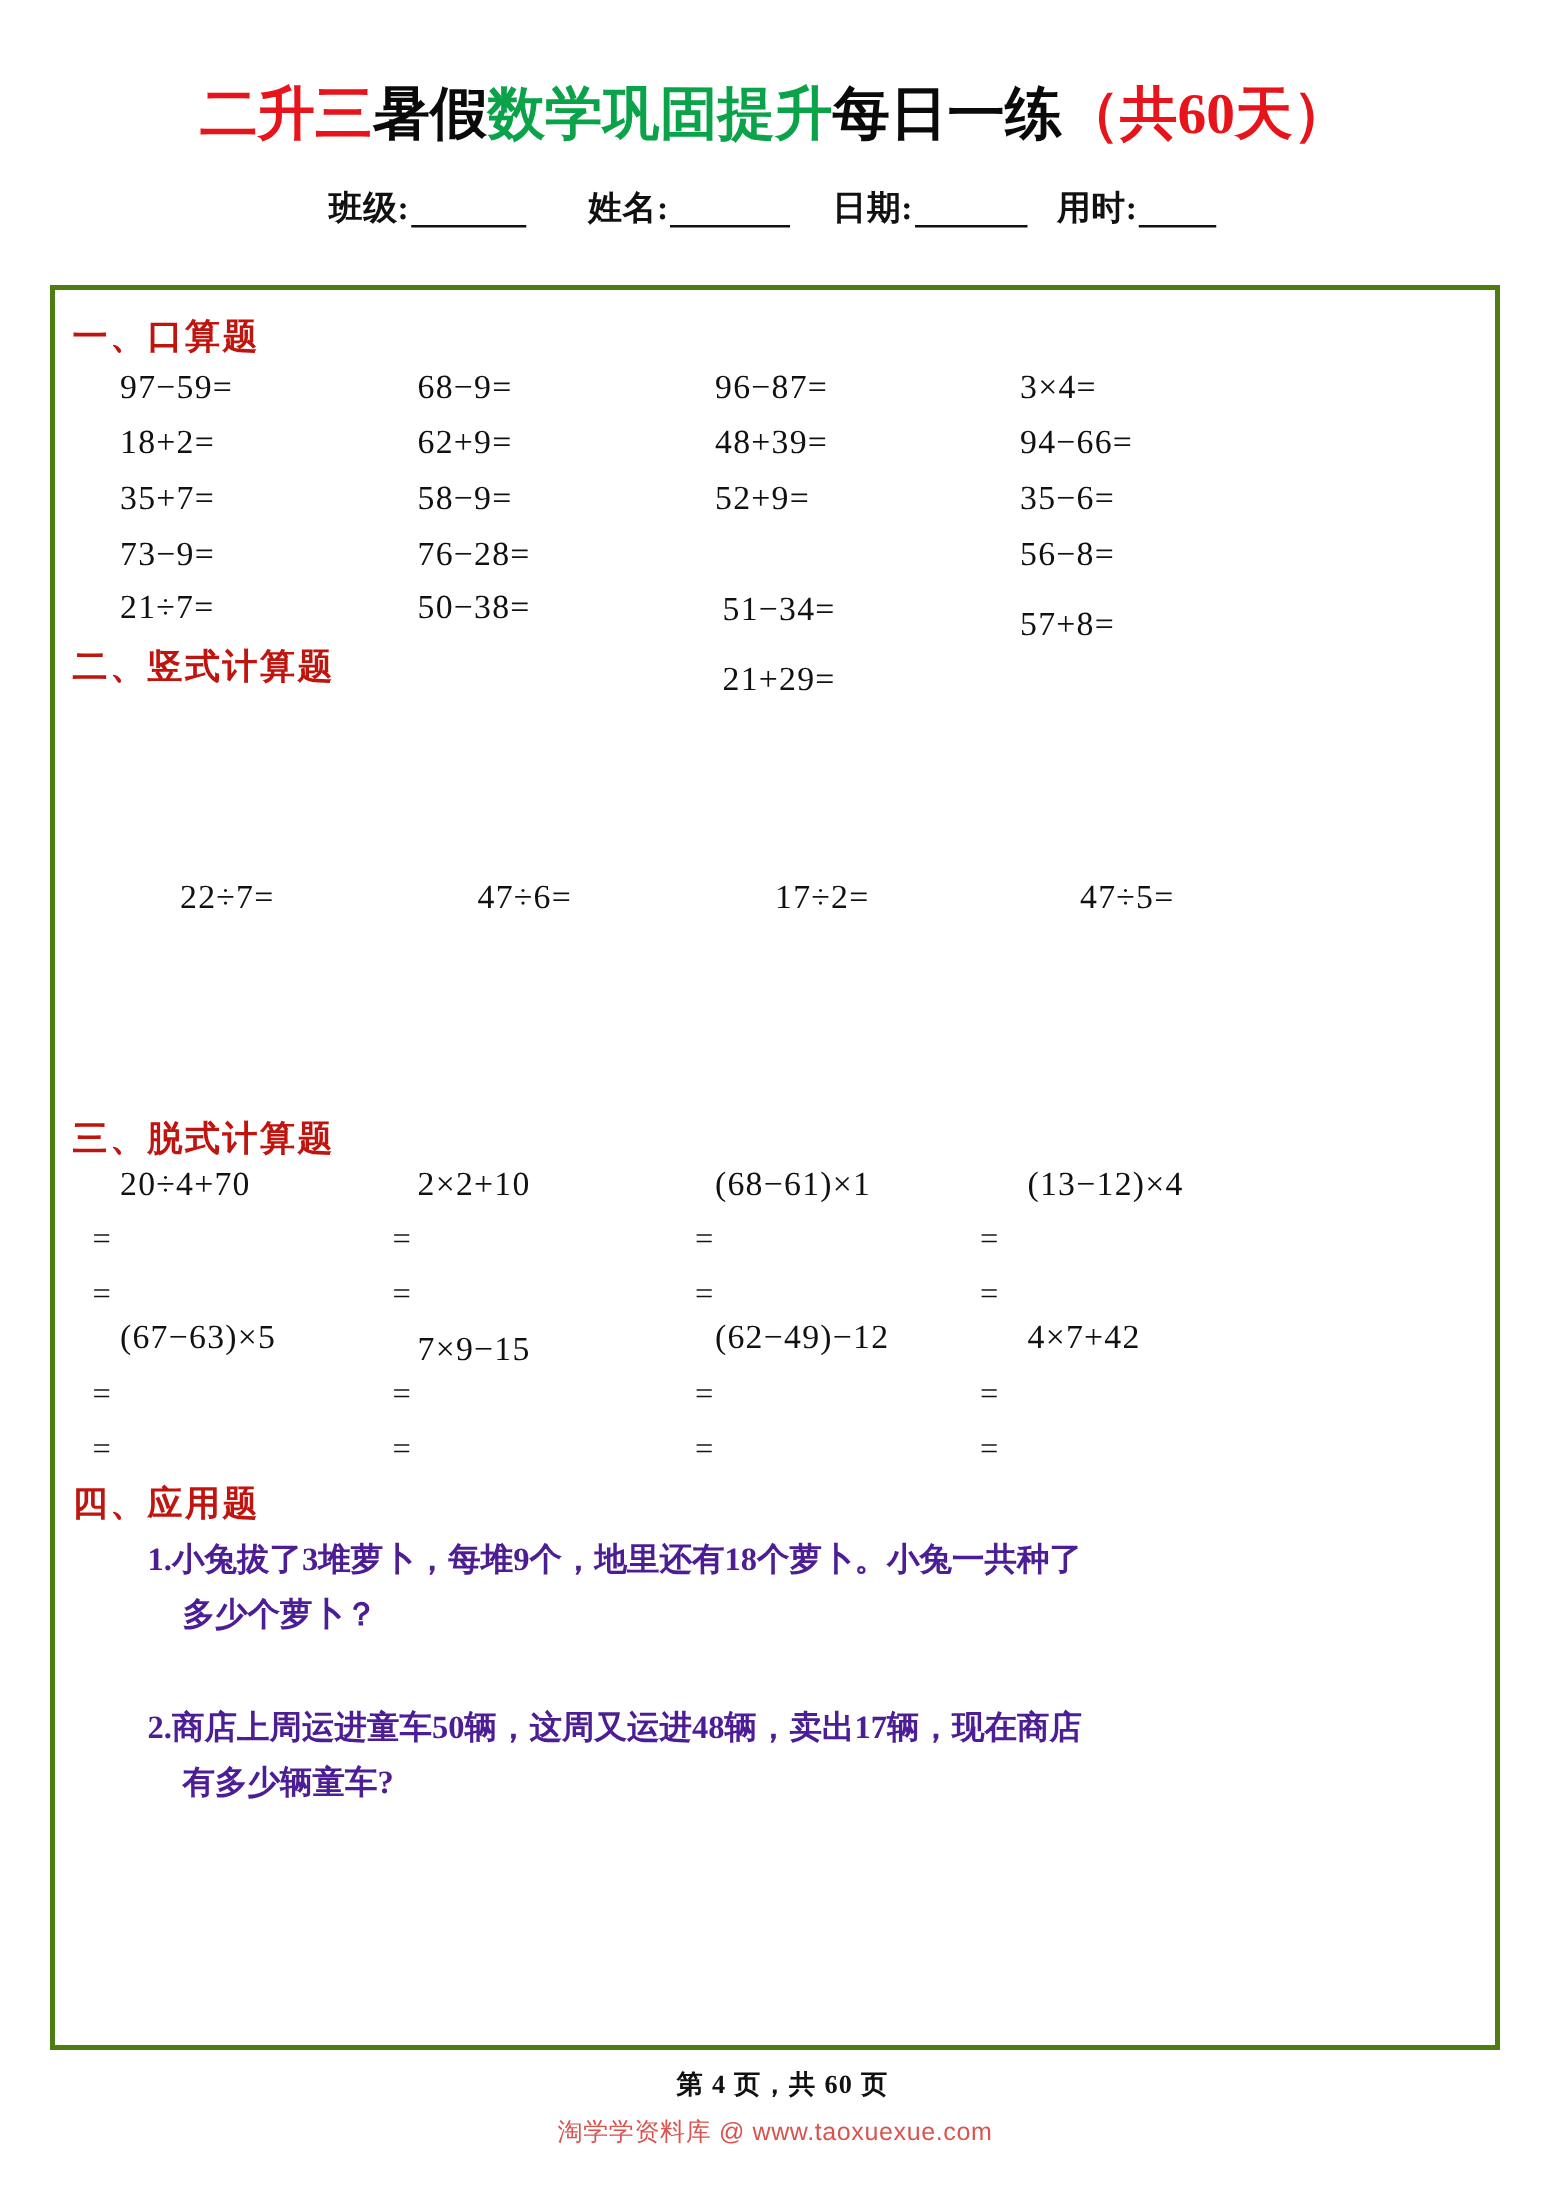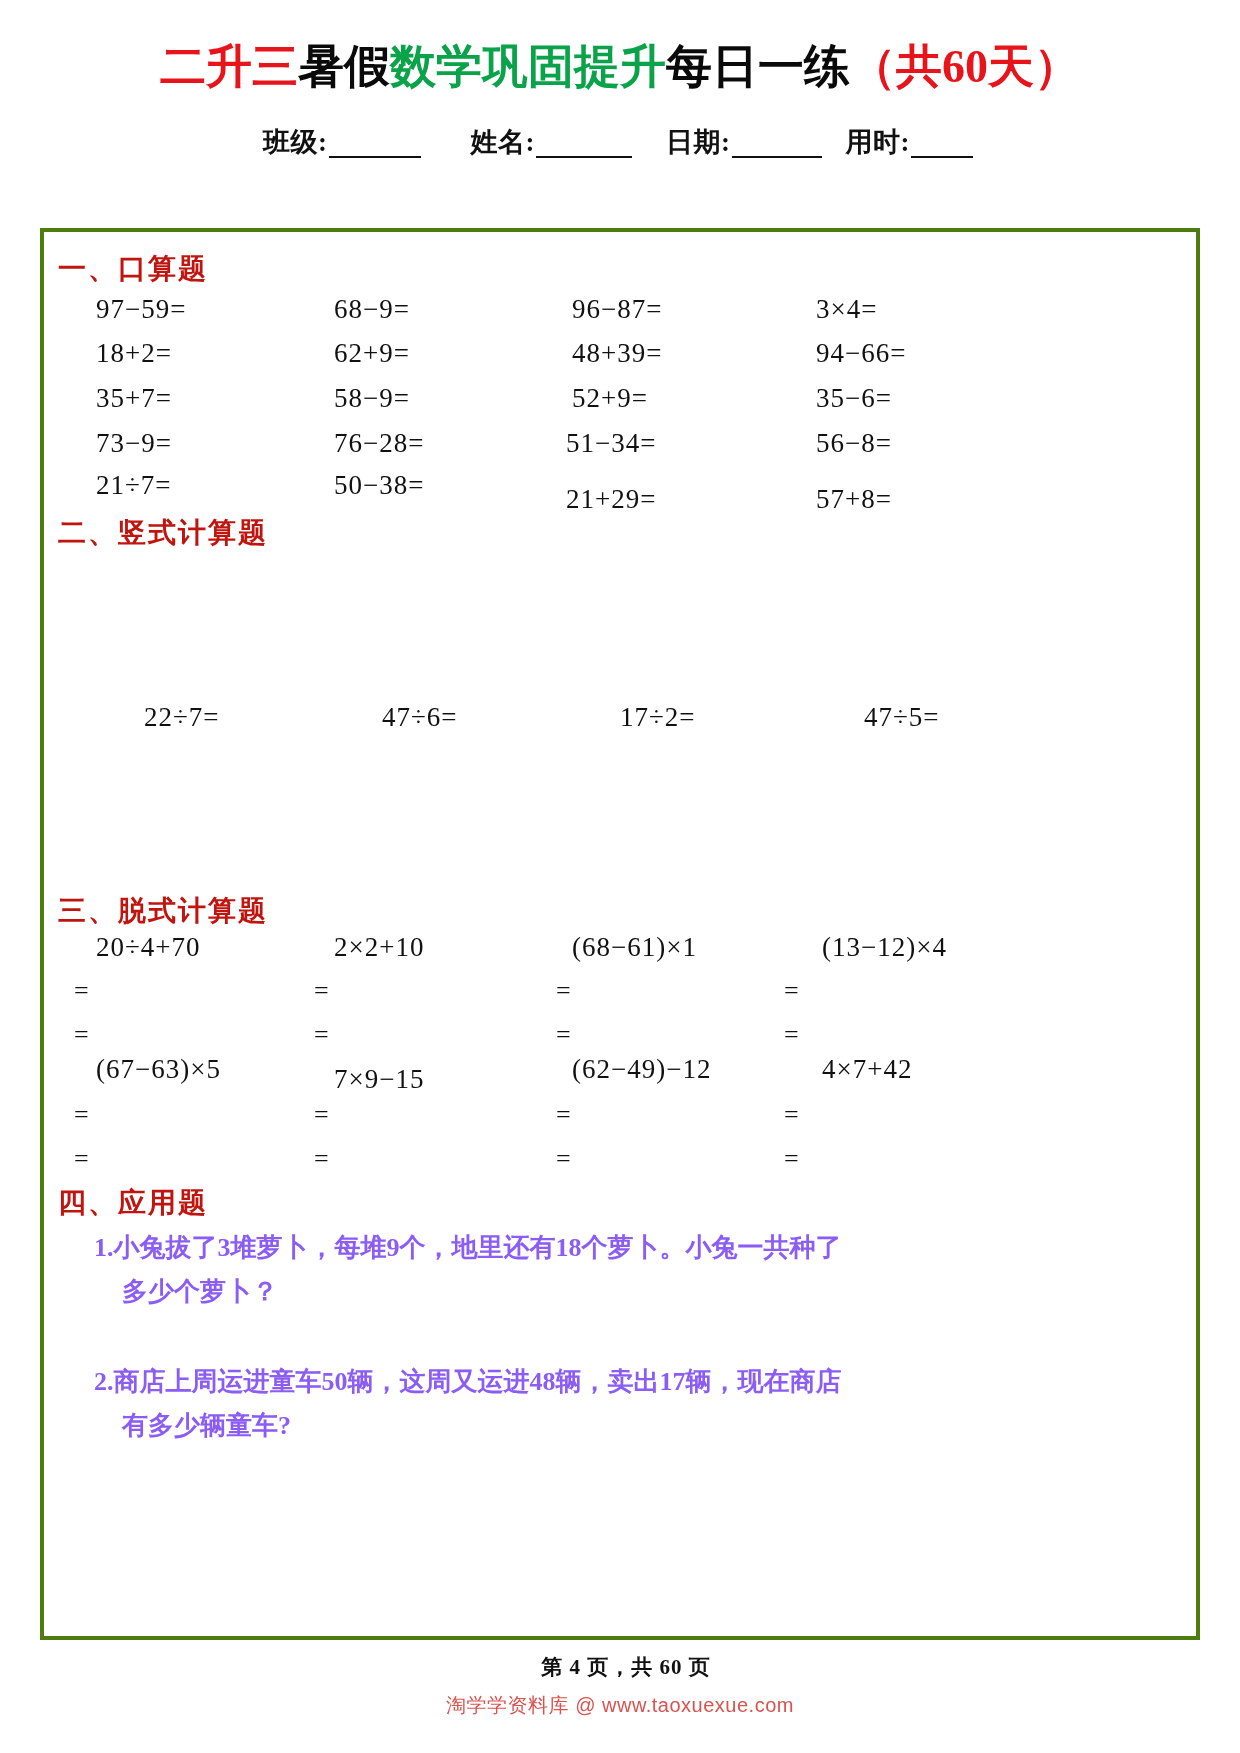--- a/index.html
+++ b/index.html
@@ -15,21 +15,21 @@
     position: relative;
     overflow: hidden;
   }
 
   
   .title {
     text-align: center;
     font-size: 46px;
     font-weight: bold;
     letter-spacing: 0px;
-    margin-top: 36px;
+    margin-top: 60px;
     white-space: nowrap;
     font-family: "Liberation Serif", "DejaVu Serif", serif;
   }
   .t-red   { color: #e8141b; }
   .t-black { color: #0a0a0a; }
   .t-green { color: #0aa349; }
 
   
   .info-line {
     display: flex;
@@ -100,33 +100,34 @@
     white-space: nowrap;
     font-family: "Liberation Serif", "DejaVu Serif", serif;
     letter-spacing: 1px;
   }
   .c1 { left: 52px; }
   .c2 { left: 290px; }
   .c3 { left: 528px; }
   .c4 { left: 772px; }
 
   
-  .c3b { left: 522px; }
+  .c3b { left: 534px; margin-top: 44px; }
   .c4b { left: 778px; }
 
   .eqline .cell { font-size: 26px; }
 
   
   .wp {
     position: absolute;
     font-size: 26px;
     font-weight: bold;
-    color: #8b5cf6;
+    color: #4c1d95;
     line-height: 1.55;
     font-family: "Liberation Serif", "DejaVu Serif", serif;
+    margin-left: 24px;
   }
   .wp-num { }
   .wp-l2 { }
 
   
   .footer-page {
     position: absolute;
     left: 0;
     right: 0;
     top: 1653px;

